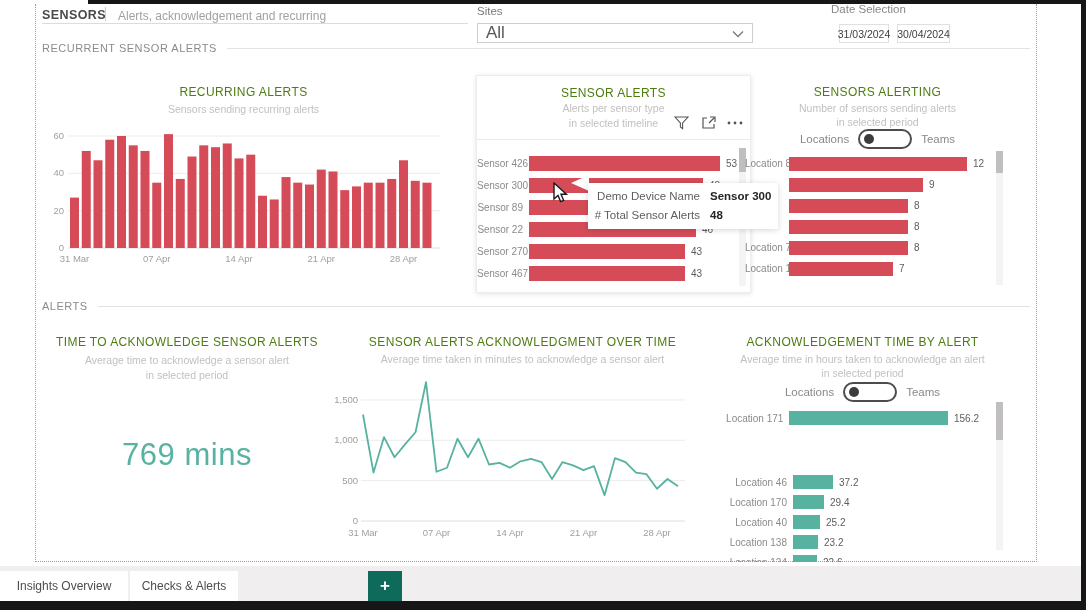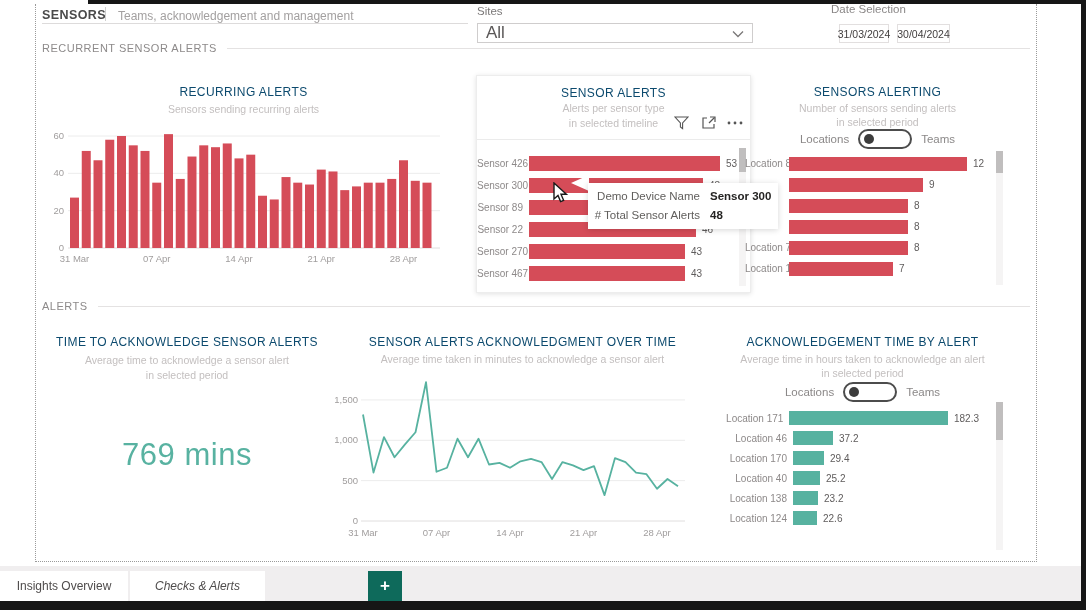--- a/index.html
+++ b/index.html
@@ -53,21 +53,21 @@
   .card { position:absolute; }
   #card-recurring { left:42px; top:75px; width:403px; height:215px; }
   #card-sensor-alerts { left:476px; top:75px; width:275px; height:218px; background:#fff;
      border:1px solid #ededed; box-shadow:0 1px 5px rgba(0,0,0,.12); }
   #card-sensors-alerting { left:745px; top:75px; width:265px; height:218px; }
   #card-kpi { left:42px; top:325px; width:290px; height:230px; }
   #card-line { left:335px; top:325px; width:375px; height:230px; }
   #card-ack-time { left:715px; top:325px; width:295px; height:230px; }
 
   .card-title { position:absolute; left:0; right:0; top:10px; text-align:center;
-     font-size:12px; color:#0c4a6e; letter-spacing:.4px; }
+     font-size:12px; color:#4d7c0f; letter-spacing:.4px; }
   .card-sub { position:absolute; left:0; right:0; text-align:center; font-size:10.5px; color:#c3bfbf; }
 
   
   #sa-icons { position:absolute; right:6px; top:38px; display:flex; gap:9px; align-items:center; }
   #sa-icons .ic { width:18px; height:18px; display:flex; align-items:center; justify-content:center; cursor:pointer; }
   #sa-divider { position:absolute; left:0; right:0; top:63px; height:1px; background:#ebebeb; }
 
   
   .hbar-rows { position:absolute; display:flex; flex-direction:column; }
   #rows-sensor-alerts { left:0; top:76px; width:260px; }
@@ -109,41 +109,41 @@
     position:absolute; left:571px; top:175px; width:0; height:0; z-index:29;
     border-top:8px solid transparent; border-bottom:8px solid transparent; border-right:18px solid #fff;
   }
   #cursor { position:absolute; left:552px; top:182px; z-index:40; }
 
   
   #tabbar { position:absolute; left:0; top:566px; width:1081px; height:35px; background:#f0eeef; }
   .tab { position:absolute; top:5px; height:30px; background:#fff; display:flex; align-items:center;
      justify-content:center; font-size:12px; color:#4f4c4c; cursor:pointer; }
   #tab-0 { left:0; width:128px; }
-  #tab-1 { left:130px; width:135px;font-style:italic; }
+  #tab-1 { left:130px; width:108px; }
   #tab-2 { left:245px; width:123px; font-weight:700; color:#1c1c1c; border-bottom:4px solid #0e6a5b; }
   #tab-add { position:absolute; left:368px; top:5px; width:34px; height:30px; background:#0e6a5b;
      color:#fff; font-size:17px; font-weight:700; display:flex; align-items:center; justify-content:center; cursor:pointer; }
   #tabbar-topline { position:absolute; left:0; top:562px; width:1081px; height:4px; background:#fff; }
 
   svg text { font-family:"Liberation Sans", sans-serif; }
 </style>
 </head>
 <body>
 
 <div id="page">
 
   <div class="strip" id="strip-top"></div>
   <div class="strip" id="strip-right"></div>
   <div class="strip" id="strip-bottom"></div>
   <div id="canvas"></div>
 
   <div id="hdr-title">SENSORS</div>
   <div id="hdr-divider"></div>
-  <div id="hdr-subtitle">Teams, acknowledgement and management</div>
+  <div id="hdr-subtitle">Alerts, acknowledgement and recurring</div>
   <div id="hdr-underline"></div>
 
   <div id="sites-label">Sites</div>
   <div id="sites-select">
     <span class="val">All</span>
     <span>
       <svg width="12" height="8" viewBox="0 0 12 8">
           <polyline points="1,1.5 6,6.5 11,1.5" fill="none" stroke="#7a7777" stroke-width="1.3"></polyline>
         </svg>
     </span>
@@ -360,23 +360,23 @@
       <span class="tlab">Locations</span>
       <span class="toggle-pill">
           <span class="knob"></span>
         </span>
       <span class="tlab">Teams</span>
     </div>
     <div class="hbar-rows" id="rows-ack-time">
         <div class="hrow" style="height: 20px;">
           <span class="lab" style="width: 78px;">Location 171</span>
           <div class="bar" style="width: 167px; height: 14px; background: rgb(87, 178, 160);"></div>
-          <span class="val">182.3</span>
-        </div>
-        <div class="hrow" style="height: 20px;">
+          <span class="val">156.2</span>
+        </div>
+        <div class="hrow" style="height: 20px; margin-top: 44px;">
           <span class="lab" style="width: 78px;">Location 46</span>
           <div class="bar" style="width: 40px; height: 14px; background: rgb(87, 178, 160);"></div>
           <span class="val">37.2</span>
         </div>
         <div class="hrow" style="height: 20px;">
           <span class="lab" style="width: 78px;">Location 170</span>
           <div class="bar" style="width: 31px; height: 14px; background: rgb(87, 178, 160);"></div>
           <span class="val">29.4</span>
         </div>
         <div class="hrow" style="height: 20px;">

